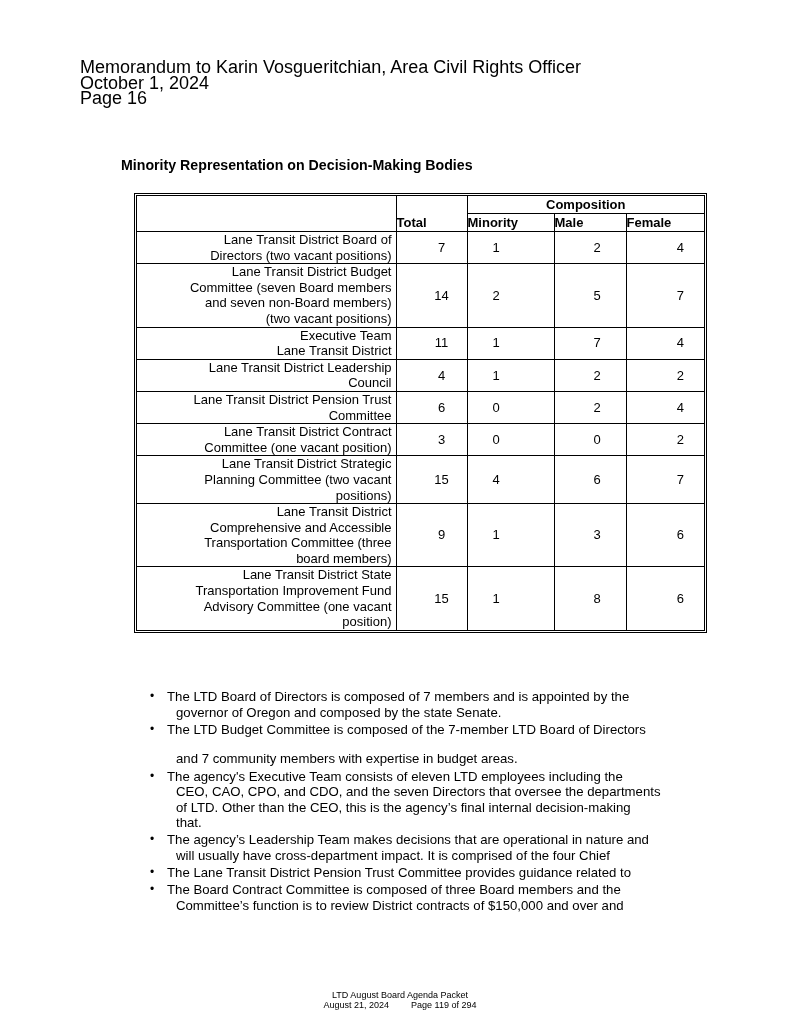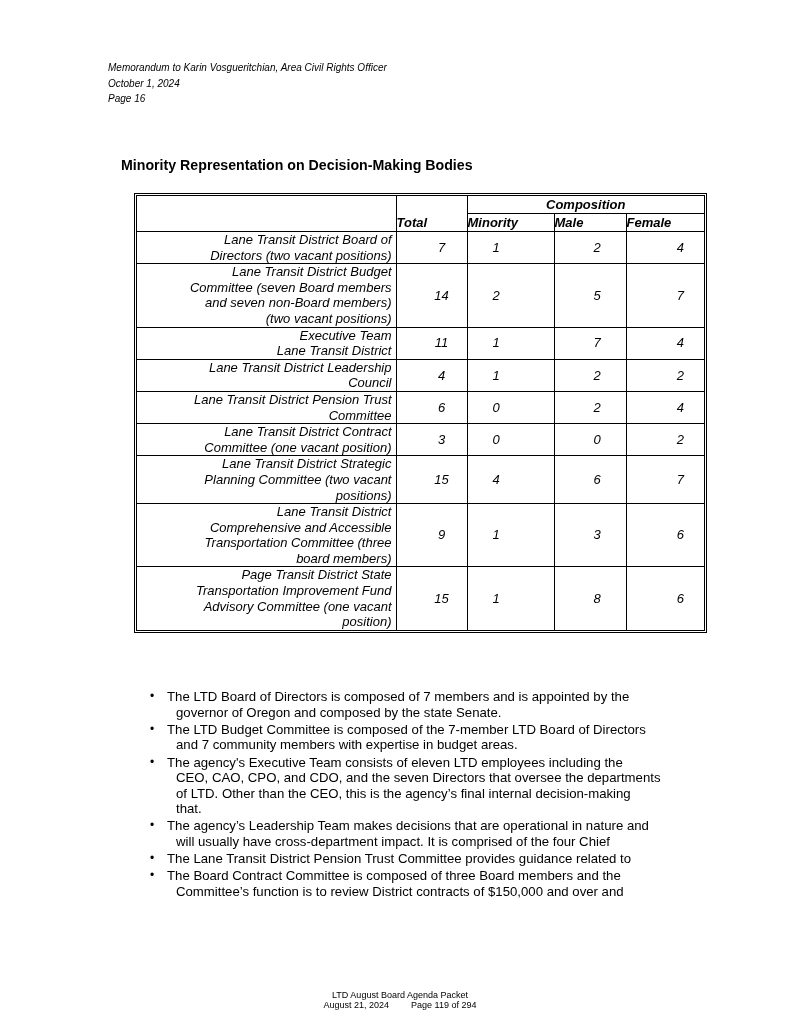--- a/index.html
+++ b/index.html
@@ -1,22 +1,22 @@
 <!DOCTYPE html>
 <html><head>
 <meta charset="utf-8">
 <style>
   html, body { margin:0; padding:0; background:#ffffff; }
   body { width:800px; height:1035px; position:relative; font-family:"Liberation Sans", sans-serif; color:#000; overflow:hidden; }
-  .memo { position:absolute; left:108px; top:60px; font-size:10px; line-height:15.5px;font-style:italic; }
+  .memo { position:absolute; left:80px; top:60px; font-size:18px; line-height:15.5px; }
   .memo div { white-space:nowrap; }
   .section-title { position:absolute; left:121px; top:157px; font-size:14.2px; font-weight:bold; white-space:nowrap; }
   .table-wrap { position:absolute; left:134px; top:193px; width:573px; border:3px double #000; box-sizing:border-box; }
   table { border-collapse:collapse; width:100%; font-size:13px; line-height:15.6px; table-layout:fixed; }
-  td, th { border:1px solid #000; padding:0; vertical-align:middle;font-style:italic; }
+  td, th { border:1px solid #000; padding:0; vertical-align:middle; }
   tr:first-child td, tr:first-child th { border-top:none; }
   td:first-child, th:first-child { border-left:none; }
   td:last-child, th:last-child { border-right:none; }
   tr:last-child td { border-bottom:none; }
   th { font-weight:bold; text-align:left; padding-right:4px; height:17px; }
   th.comp { text-align:center; padding-right:0; }
   th.empty { border-bottom:1px solid #000; }
   td.name { padding-left:24px; padding-right:4px; text-align:right; }
   td.num { text-align:center; }
   td.total { text-align:center; padding-left:20px; }
@@ -143,21 +143,21 @@
             <span class="name-line">Transportation Committee (three</span>
             <span class="name-line">board members)</span>
           </td>
           <td class="num total">9</td>
           <td class="num min">1</td>
           <td class="num male">3</td>
           <td class="num fem">6</td>
         </tr>
         <tr>
           <td class="name">
-            <span class="name-line">Page Transit District State</span>
+            <span class="name-line">Lane Transit District State</span>
             <span class="name-line">Transportation Improvement Fund</span>
             <span class="name-line">Advisory Committee (one vacant</span>
             <span class="name-line">position)</span>
           </td>
           <td class="num total">15</td>
           <td class="num min">1</td>
           <td class="num male">8</td>
           <td class="num fem">6</td>
         </tr>
       </tbody>
@@ -166,21 +166,21 @@
 
 <ul class="bullets" id="bullet-list">
     <li>
       <span class="bullet">•</span>
       <span style="display: block; white-space: nowrap;">The LTD Board of Directors is composed of 7 members and is appointed by the</span>
       <span style="display: block; padding-left: 9px; white-space: nowrap;">governor of Oregon and composed by the state Senate.</span>
     </li>
     <li>
       <span class="bullet">•</span>
       <span style="display: block; white-space: nowrap;">The LTD Budget Committee is composed of the 7-member LTD Board of Directors</span>
-      <span style="display: block; padding-left: 9px; white-space: nowrap;">and 7 community members with expertise in budget areas.</span>
+      <span style="display: block; padding-left: 9px; white-space: nowrap; margin-top: 14px;">and 7 community members with expertise in budget areas.</span>
     </li>
     <li>
       <span class="bullet">•</span>
       <span style="display: block; white-space: nowrap;">The agency's Executive Team consists of eleven LTD employees including the</span>
       <span style="display: block; padding-left: 9px; white-space: nowrap;">CEO, CAO, CPO, and CDO, and the seven Directors that oversee the departments</span>
       <span style="display: block; padding-left: 9px; white-space: nowrap;">of LTD. Other than the CEO, this is the agency’s final internal decision-making</span>
       <span style="display: block; padding-left: 9px; white-space: nowrap;">that.</span>
     </li>
     <li>
       <span class="bullet">•</span>

